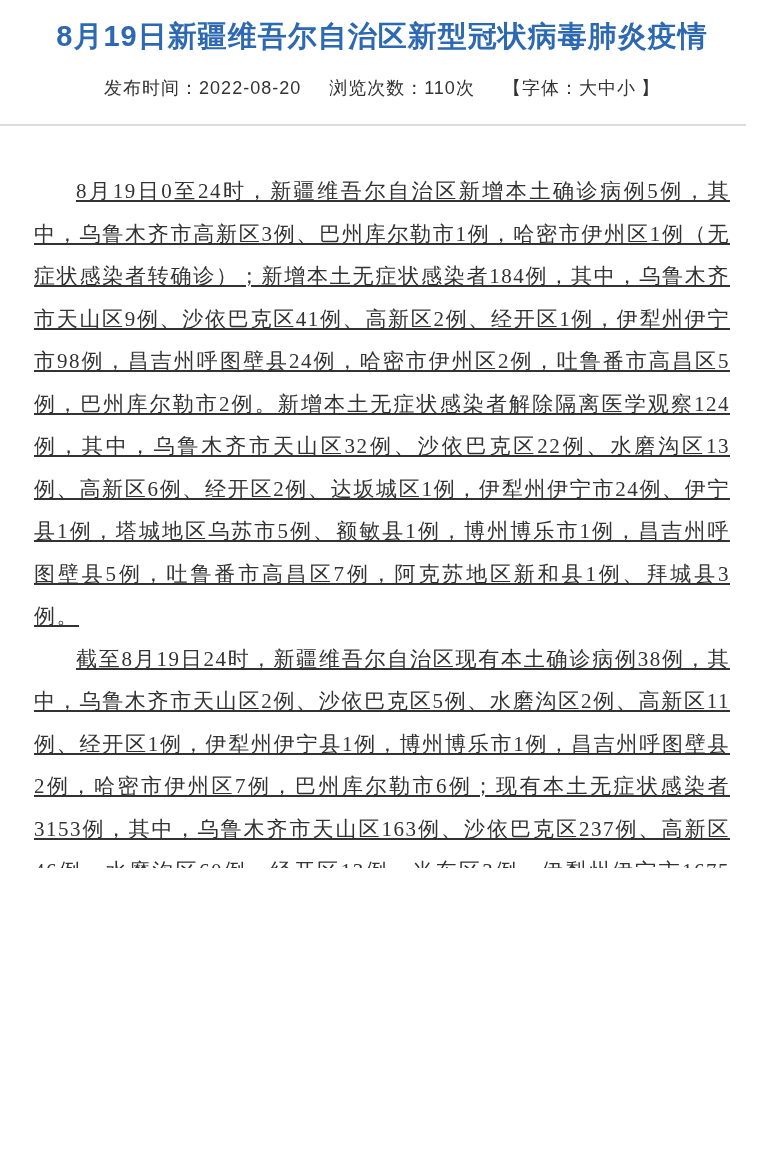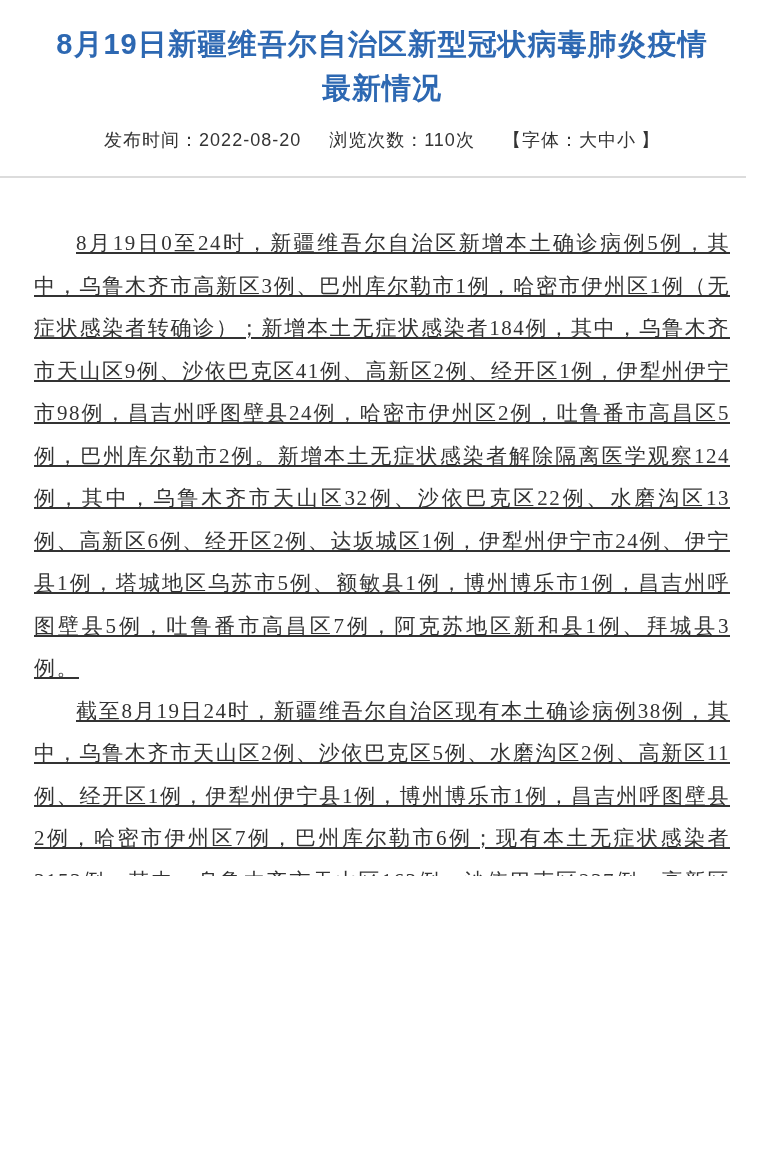--- a/index.html
+++ b/index.html
@@ -4,21 +4,21 @@
 <style>
   html, body {
     margin: 0;
     padding: 0;
     background: #ffffff;
   }
   .page {
     position: relative;
     width: 764px;
     height: 868px;
-    margin: 8px auto;
+    margin: 0 auto;
     background: #ffffff;
     overflow: hidden;
   }
   .article-header {
     padding-top: 14px;
     text-align: center;
   }
   .title {
     margin: 0;
     font-family: "Liberation Sans", "DejaVu Sans", sans-serif;
@@ -71,21 +71,20 @@
   }
 </style>
 </head>
 <body>
 
 <div class="page">
 
   <header class="article-header">
     <h1 class="title">
       <span class="title-line">8月19日新疆维吾尔自治区新型冠状病毒肺炎疫情</span>
-      <span class="title-line">最新情况</span>
     </h1>
     <div class="meta">
       <span class="meta-item">发布时间：2022-08-20</span>
       <span class="meta-item">浏览次数：110次</span>
       <span class="meta-item">
         <span>【字体：</span><a class="size-link">大</a><a class="size-link">中</a><a class="size-link">小</a><span class="font-suffix">】</span>
       </span>
     </div>
   </header>
 

